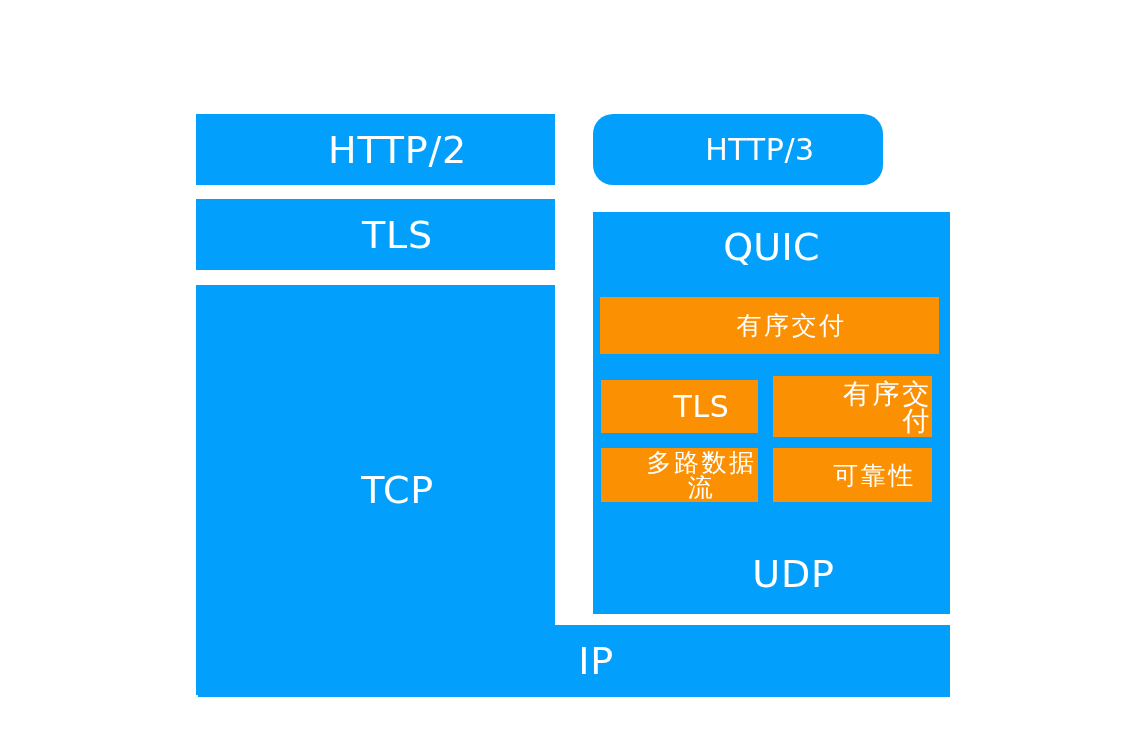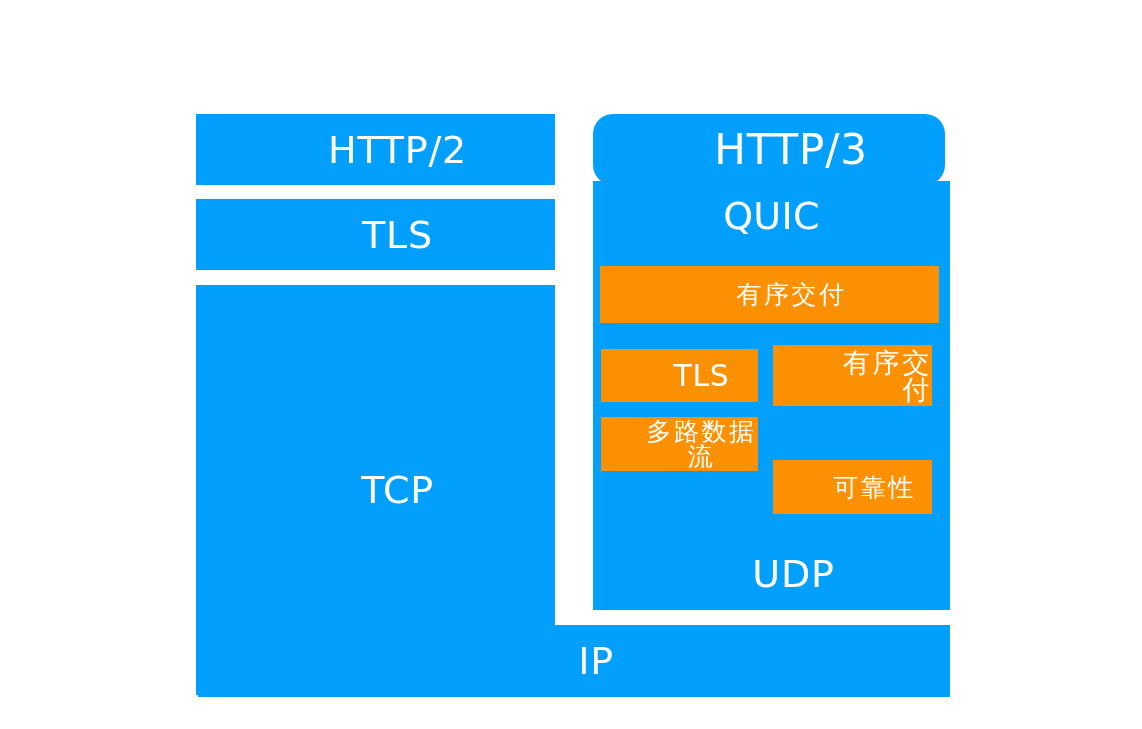--- a/index.html
+++ b/index.html
@@ -34,40 +34,40 @@
   }
   .blue  { background: #02A0FC; }
   .orange{ background: #FC9003; }
 
   
   #box-http2 { left: 196px; top: 114px;  width: 359px; height: 71px; font-size: 38px; }
   #box-tls-left { left: 196px; top: 199px; width: 359px; height: 71px; font-size: 38px; }
   #box-tcp   { left: 196px; top: 285px;  width: 359px; height: 410px; font-size: 38px; }
 
   
-  #box-http3 { left: 593px; top: 114px;  width: 352px; height: 71px; font-size: 42px; border-radius: 20px; }
+  #box-http3 { left: 593px; top: 114px;  width: 290px; height: 71px; font-size: 30px; border-radius: 20px; }
 
-  #box-quic  { left: 593px; top: 181px;  width: 357px; height: 402px; }
+  #box-quic  { left: 593px; top: 212px;  width: 357px; height: 402px; }
   #quic-label {
     position: absolute;
     left: 0; top: 0;
     width: 100%;
     height: 70px;
     display: flex;
     align-items: center;
     justify-content: center;
     color: #ffffff;
     font-size: 38px;
     line-height: 1;
   }
   #box-multistream { position: absolute; left: 7px;  top: 85px;  width: 339px; height: 57px; font-size: 25px; }
   #box-tls-quic    { position: absolute; left: 8px;  top: 168px; width: 157px; height: 53px; font-size: 30px; }
   #box-ordered     { position: absolute; left: 180px; top: 164px; width: 159px; height: 61px; font-size: 27px; text-align: right; }
   #box-handshake   { position: absolute; left: 8px;  top: 236px; width: 157px; height: 54px; font-size: 25px; }
-  #box-reliability { position: absolute; left: 180px; top: 236px; width: 159px; height: 54px; font-size: 25px; margin-top: 43px; }
+  #box-reliability { position: absolute; left: 180px; top: 236px; width: 159px; height: 54px; font-size: 25px; }
 
   #box-udp   { left: 593px; top: 538px;  width: 357px; height: 72px; font-size: 38px; }
 
   
   #box-ip    { left: 198px; top: 625px;  width: 752px; height: 72px; font-size: 38px; }
 
   .cjk { letter-spacing: 0.10em; }
 </style>
 </head>
 <body>

